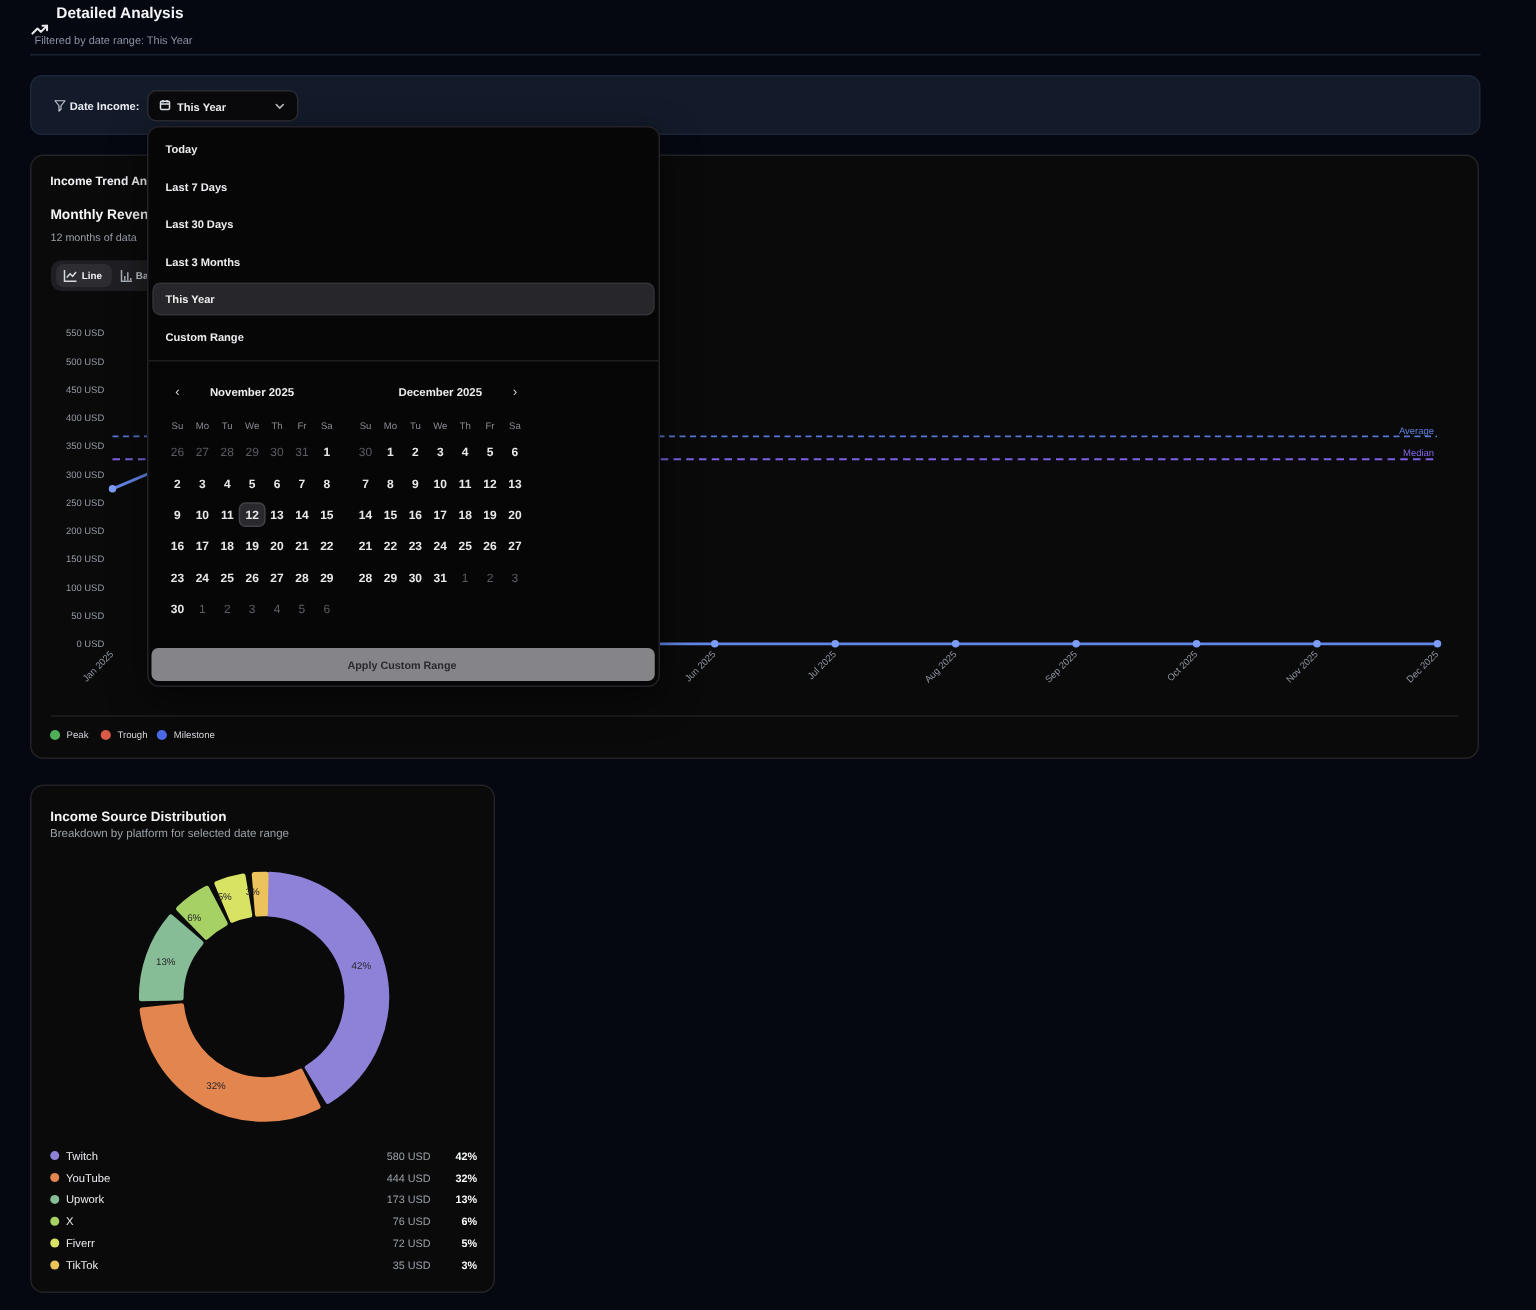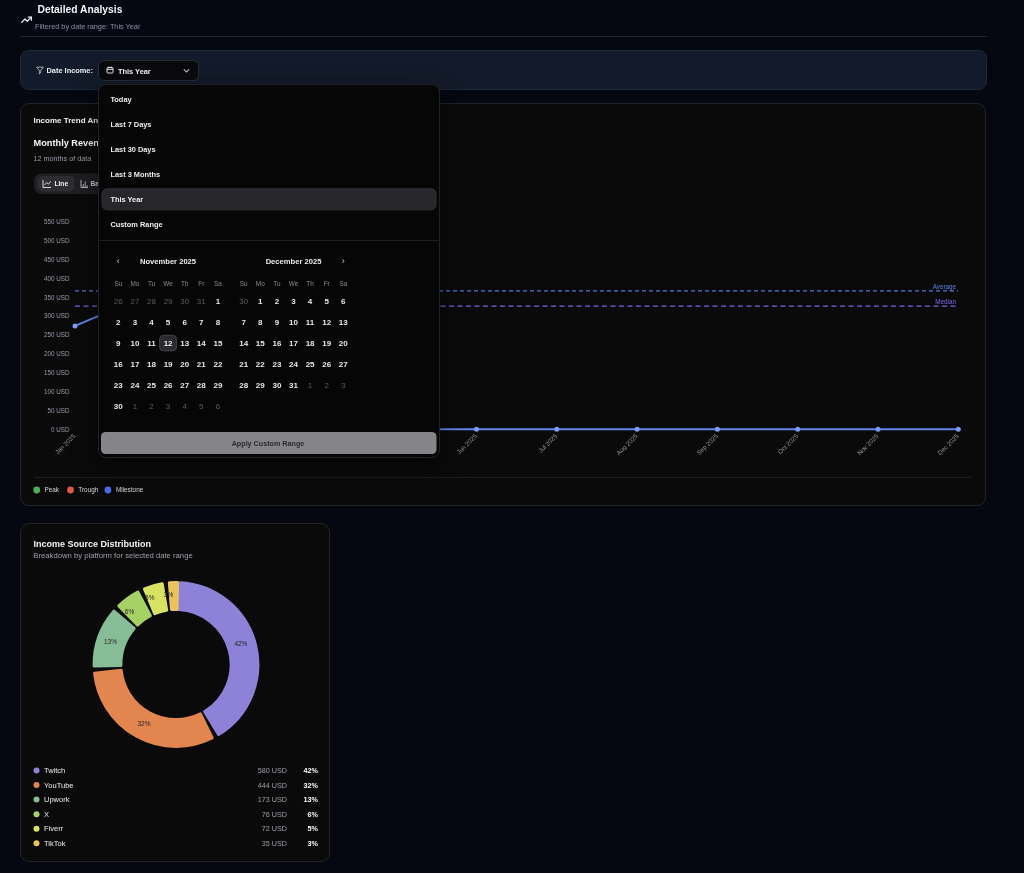--- a/index.html
+++ b/index.html
@@ -10,21 +10,21 @@
 </style>
 </head>
 <body>
 <div id="page">
 
 <svg class="abs" style="left:20px;top:13px" width="13" height="12" viewBox="0 0 16 16" fill="none" stroke="#e8eaee" stroke-width="1.8" stroke-linecap="round" stroke-linejoin="round">
   <polyline points="1.5,12.5 6,8 9,11 14.5,5.5"></polyline>
   <polyline points="10.5,5.5 14.5,5.5 14.5,9.5"></polyline>
 </svg>
 <div class="abs" style="left:37.5px;top:4px;font-size:10.3px;font-weight:bold;color:#f3f5f8;">Detailed Analysis</div>
-<div class="abs" style="left:35px;top:21.5px;font-size:7.3px;color:#8b92a2;text-align:right;">Filtered by date range: This Year</div>
+<div class="abs" style="left:23px;top:21.5px;font-size:7.3px;color:#8b92a2;text-align:right;">Filtered by date range: This Year</div>
 <div class="abs" style="left:20px;top:36px;width:967px;height:1px;background:#1b2231;"></div>
 
 <div class="abs" style="left:20px;top:50px;width:967px;height:40px;background:#131a29;border:1px solid #1d2637;border-radius:8px;"></div>
 <svg class="abs" style="left:35.5px;top:65.5px" width="8" height="9" viewBox="0 0 12 13" fill="none" stroke="#c3c9d4" stroke-width="1.2" stroke-linejoin="round">
   <polygon points="1,1.5 11,1.5 7,6.5 7,10 5,11.8 5,6.5"></polygon>
 </svg>
 <div class="abs" style="left:46.5px;top:66px;font-size:7.4px;font-weight:bold;color:#e9ecf2;">Date Income:</div>
 <div class="abs" style="left:98px;top:59.5px;width:101px;height:21.5px;background:#0a0a0d;border:1px solid #2b2b33;border-radius:6px;"></div>
 <svg class="abs" style="left:106px;top:66px" width="8" height="8" viewBox="0 0 12 12" fill="none" stroke="#dfe2e8" stroke-width="1.5">
   <rect x="1.5" y="2.2" width="9" height="8.3" rx="1.2"></rect>

